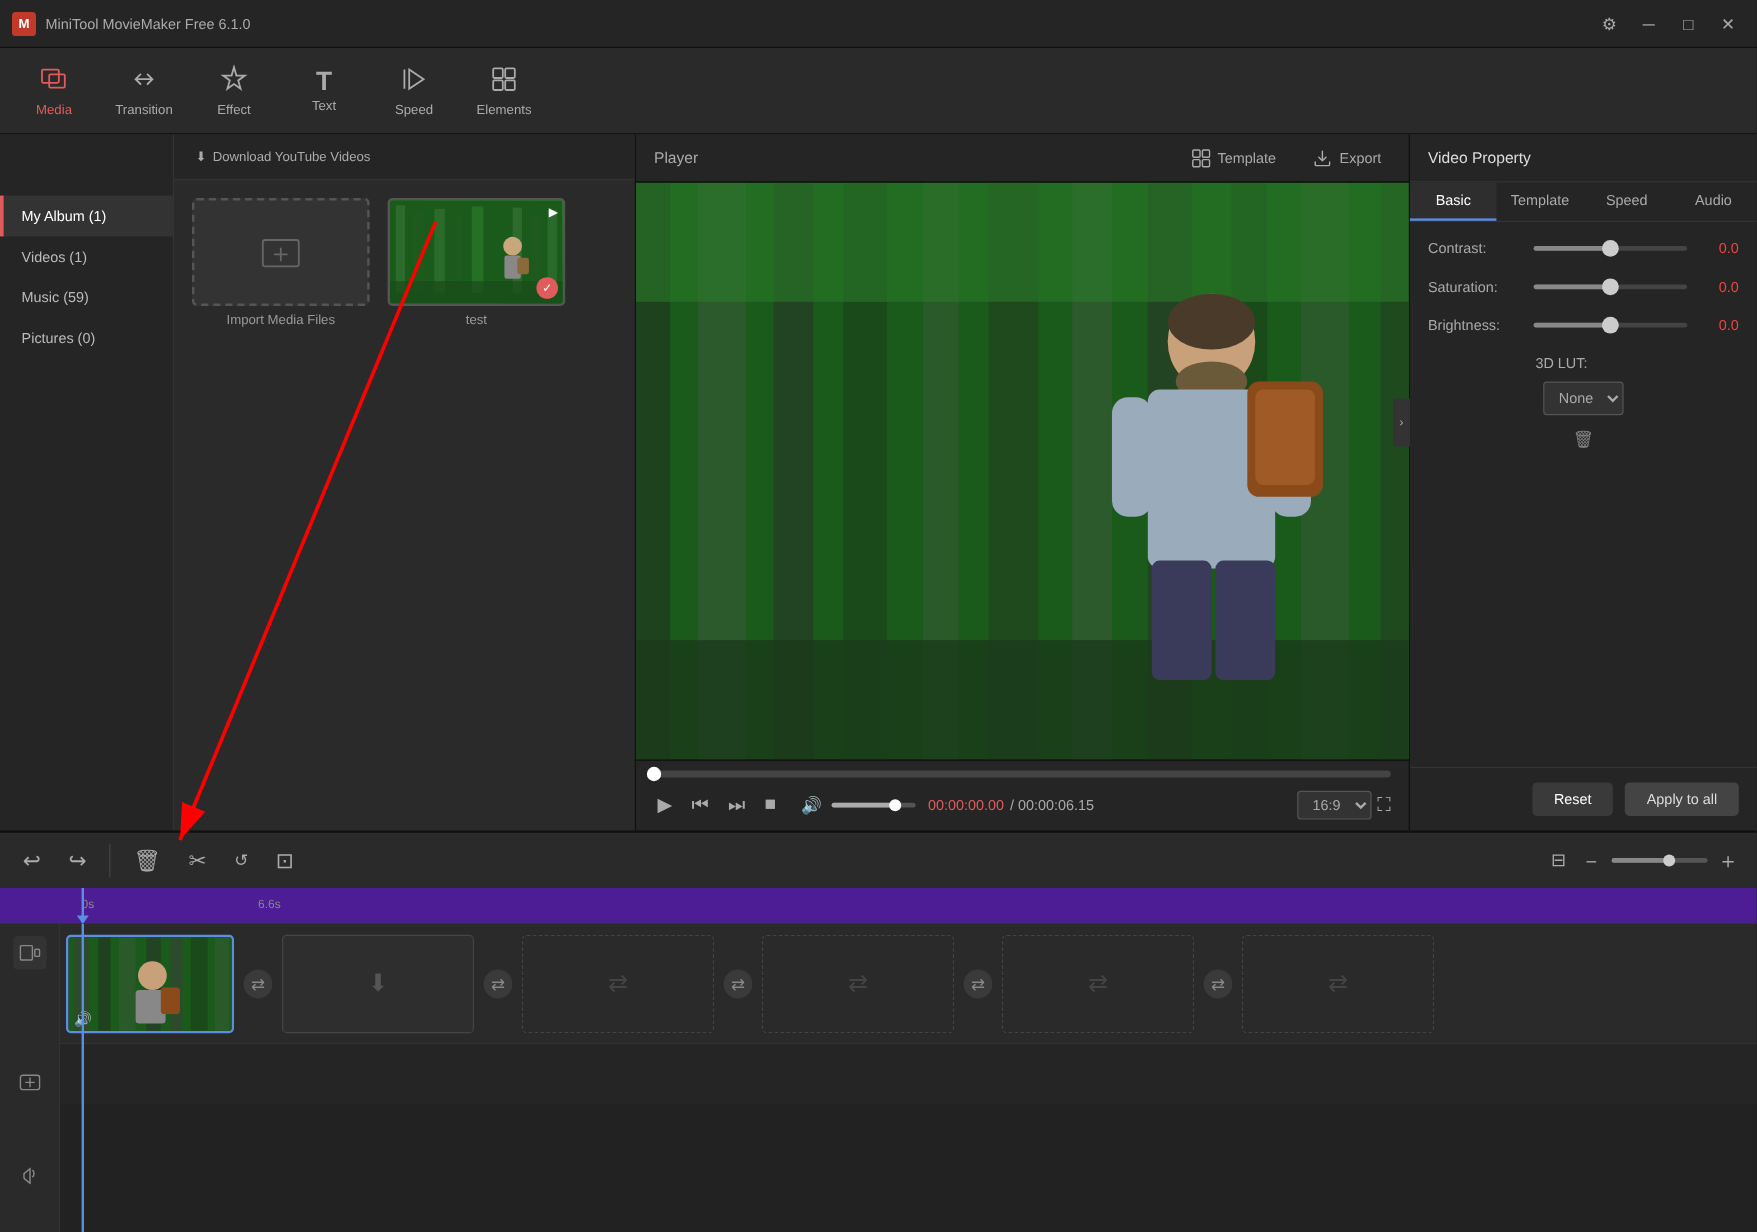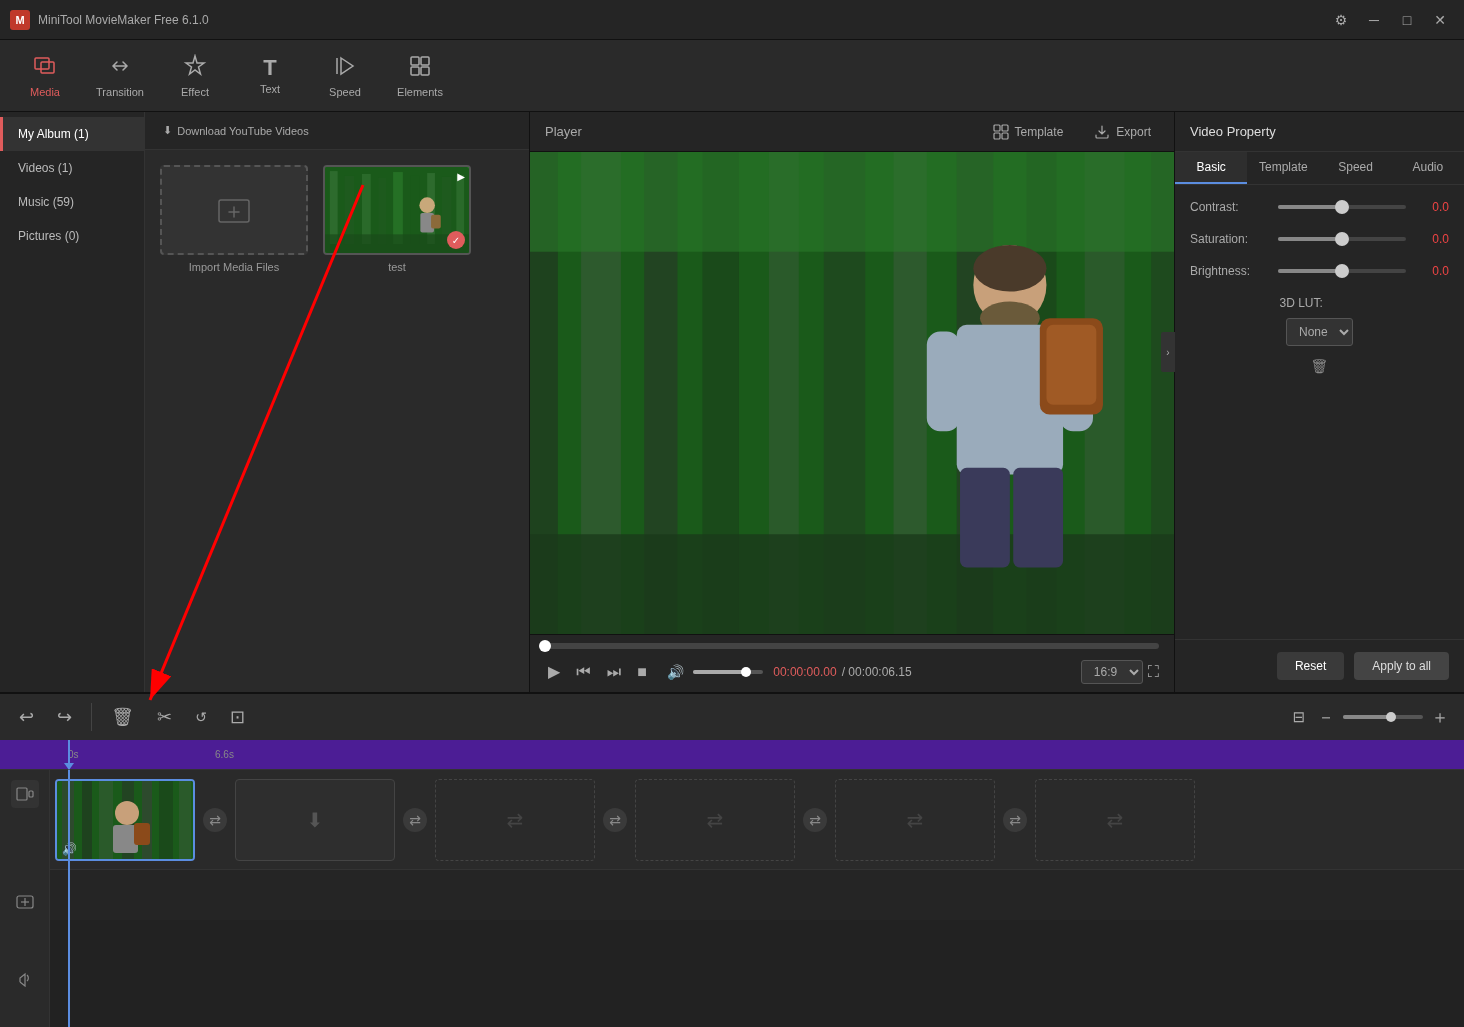--- a/index.html
+++ b/index.html
@@ -111,20 +111,21 @@
       padding: 10px 15px;
       cursor: pointer;
       color: #bbb;
       font-size: 12px;
       border-left: 3px solid transparent;
     }
     .sidebar-item.active {
       color: #fff;
       background: #333;
       border-left: 3px solid #e05c5c;
+      margin-top: 46px;
     }
 
     #media-content {
       flex: 1;
       background: #2a2a2a;
       display: flex;
       flex-direction: column;
     }
 
     #media-toolbar {

